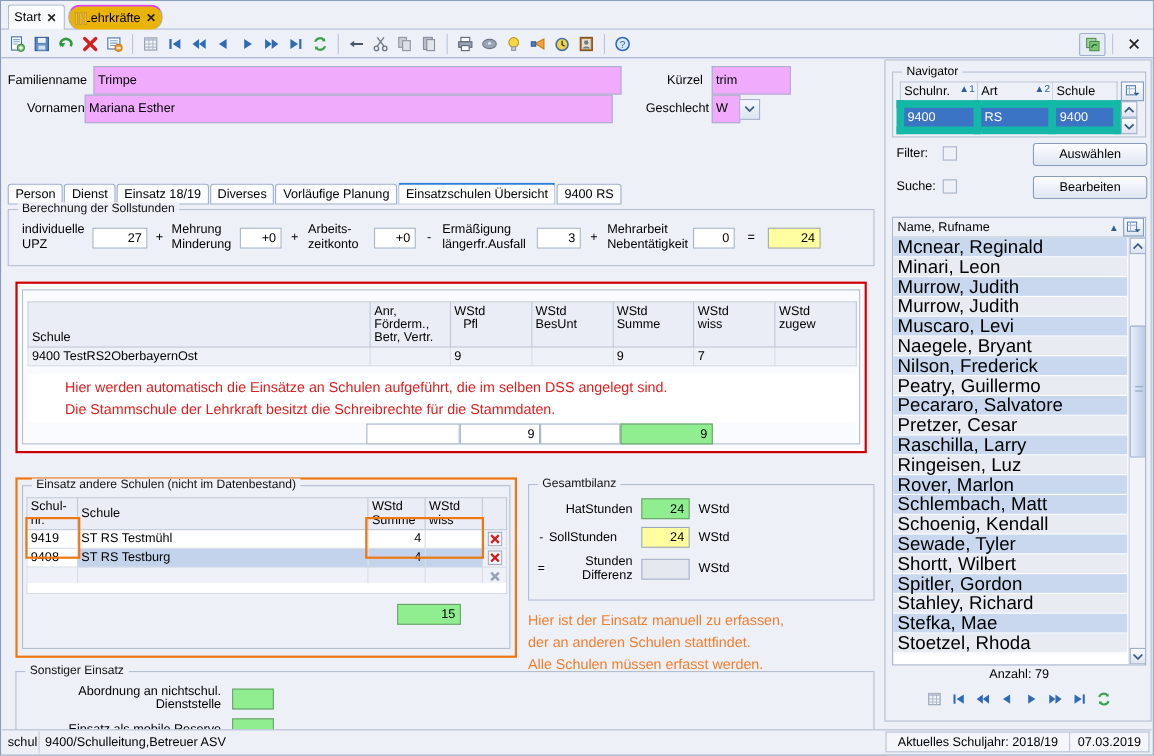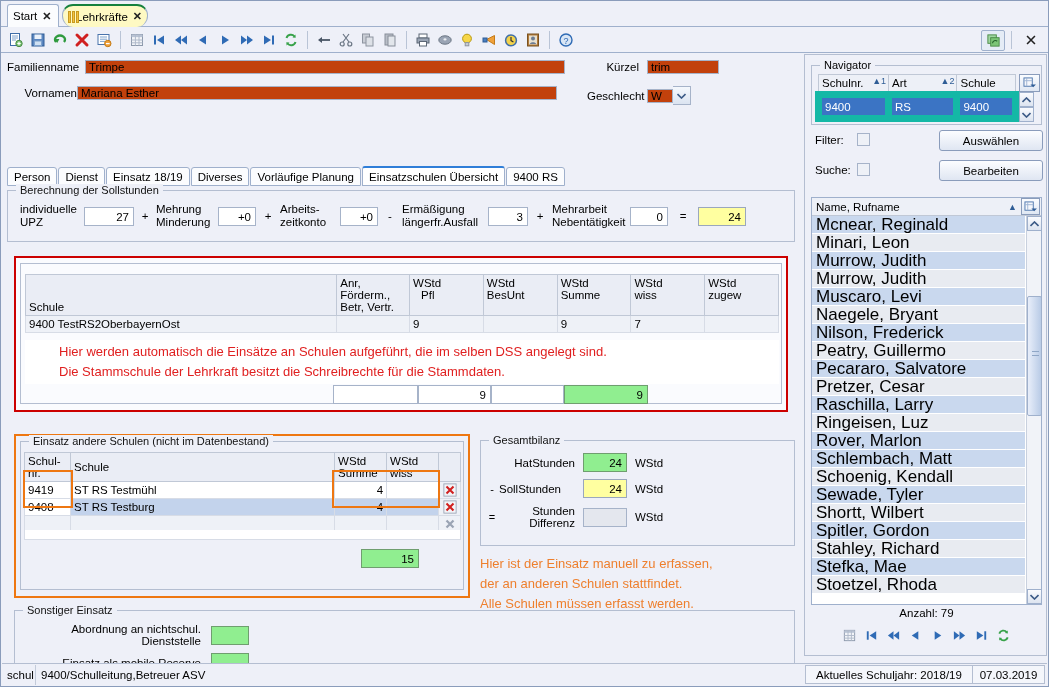--- a/index.html
+++ b/index.html
@@ -30,22 +30,22 @@
     background: #fbfcfe;
     border: 1px solid #9fb0cc;
     border-bottom: none;
     border-radius: 3px 3px 0 0;
     display: flex; align-items: center;
     padding: 0 5px;
     font-size: 11.5px;
     white-space: nowrap;
   }
   .doctab.active {
-    border-top: 2px solid #15803d;
-    background: #fef9c3;
+    border-top: 2px solid #d946ef;
+    background: #eab308;
     border-radius: 11px;
   }
   .doctab .closex {
     font-size: 11px; font-weight: bold; margin-left: 5px; color: #222;
     cursor: pointer;
   }
   .tabicon {
     display: inline-block; width: 13px; height: 12px; margin-right: 4px;
     position: relative;
   }
@@ -75,21 +75,21 @@
   }
 
   
   .mainpane {
     position: absolute; left: 1px; top: 53px; width: 798px; height: 602px;
     background: #eef0f8;
   }
   .field-row { position: absolute; display: flex; align-items: center; }
   .lbl { font-size: 11.5px; color: #000; }
   .txtbox {
-    background: #c2410c; border: 1px solid #a6b3c9; height: 14px;
+    background: #f0abfc; border: 1px solid #a6b3c9; height: 26px;
     font-size: 11.5px; padding: 0 3px; display: flex; align-items: center;
     font-family: "Liberation Sans", sans-serif;
   }
 
   
   .subtabs {
     position: absolute; left: 5px; top: 112px; height: 20px;
     display: flex; align-items: flex-end;
   }
   .stab {

